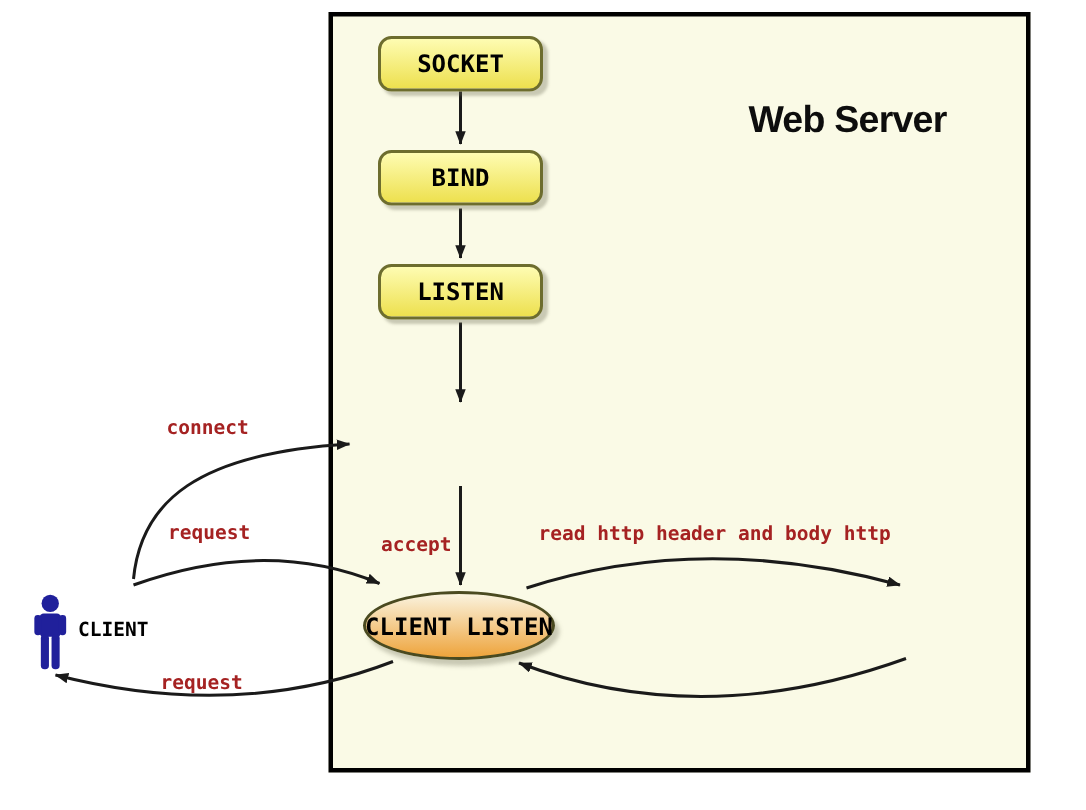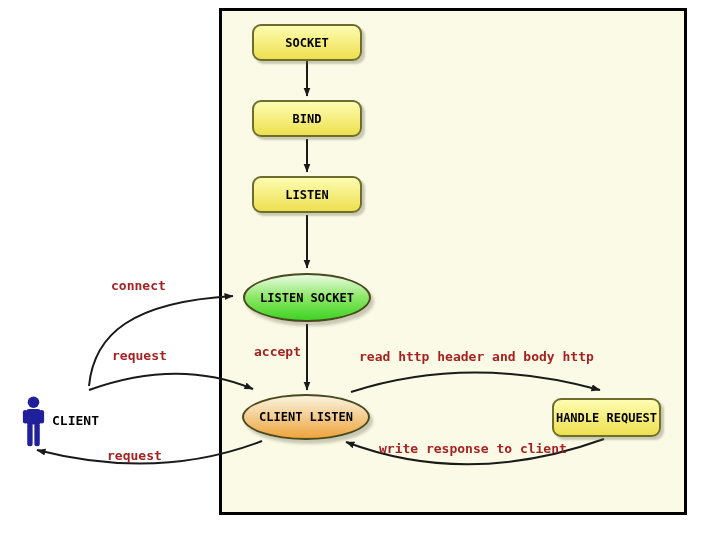--- a/index.html
+++ b/index.html
@@ -14,21 +14,21 @@
   }
   .server-title{
     position:absolute;left:480px;top:66px;width:170px;text-align:center;
     font-family:"Liberation Sans","DejaVu Sans",sans-serif;font-weight:bold;
     font-size:25px;color:#0d0d0d;letter-spacing:-0.5px;z-index:3;
   }
   svg.edges{position:absolute;left:0;top:0;z-index:2;pointer-events:none;}
   svg.edges path.edge{stroke:var(--arrow);stroke-width:2;fill:none;}
   .node{
     position:absolute;display:flex;align-items:center;justify-content:center;
-    font-weight:bold;font-size:12px;color:var(--node-text);box-sizing:border-box;
+    font-weight:bold;font-size:16px;color:var(--node-text);box-sizing:border-box;
     z-index:3;white-space:nowrap;text-align:center;
   }
   .box{
     border:2px solid var(--box-border);border-radius:9px;
     background:linear-gradient(180deg,var(--box-top) 0%,var(--box-bottom) 100%);
     box-shadow:3px 3px 2px var(--shadow);
   }
   .ellipse{
     border:2px solid var(--ellipse-border);border-radius:50%;
     box-shadow:3px 4px 3px var(--shadow);
@@ -63,46 +63,40 @@
     <path class="edge" d="M307 139 L307 172" marker-end="url(#ah)"></path>
     <path class="edge" d="M307 215 L307 268" marker-end="url(#ah)"></path>
     <path class="edge" d="M307 324 L307 390" marker-end="url(#ah)"></path>
     <path class="edge" d="M89 386 C94 334 132 302 233 296" marker-end="url(#ah)"></path>
     <path class="edge" d="M89 390 Q178 358 253 389" marker-end="url(#ah)"></path>
     <path class="edge" d="M262 441 Q158 481 37 450" marker-end="url(#ah)"></path>
     <path class="edge" d="M351 392 Q468 354 600 390" marker-end="url(#ah)"></path>
     <path class="edge" d="M604 439 Q468 488 346 442" marker-end="url(#ah)"></path>
   </svg>
 
+  <div class="server-title">Web Server</div>
 
   <div class="node box" style="left:252px;top:24px;width:110px;height:37px;">
     <span>SOCKET</span>
   </div>
   <div class="node box" style="left:252px;top:176px;width:110px;height:37px;">
     <span>LISTEN</span>
   </div>
   <div class="node box" style="left:252px;top:100px;width:110px;height:37px;">
     <span>BIND</span>
   </div>
-  <div class="node ellipse green" style="left:243px;top:273px;width:128px;height:49px;">
-    <span>LISTEN SOCKET</span>
-  </div>
   <div class="node ellipse orange" style="left:242px;top:394px;width:128px;height:46px;">
     <span>CLIENT LISTEN</span>
-  </div>
-  <div class="node box" style="left:552px;top:398px;width:109px;height:39px;">
-    <span>HANDLE REQUEST</span>
   </div>
 
   <div class="edge-label" style="left:111px;top:278px;">connect</div>
   <div class="edge-label" style="left:112px;top:348px;">request</div>
   <div class="edge-label" style="left:107px;top:448px;">request</div>
-  <div class="edge-label" style="left:254px;top:344px;">accept</div>
+  <div class="edge-label" style="left:254px;top:356px;">accept</div>
   <div class="edge-label" style="left:359px;top:349px;">read http header and body http</div>
-  <div class="edge-label" style="left:379px;top:441px;">write response to client</div>
 
   <svg class="person" viewBox="0 0 28 56">
     <circle cx="14" cy="6.5" r="6"></circle>
     <rect x="6.5" y="13.5" width="15" height="16" rx="3"></rect>
     <rect x="3" y="14.5" width="5" height="14" rx="2.4"></rect>
     <rect x="20" y="14.5" width="5" height="14" rx="2.4"></rect>
     <rect x="7.5" y="28" width="5.6" height="24" rx="2.6"></rect>
     <rect x="14.9" y="28" width="5.6" height="24" rx="2.6"></rect>
   </svg>
   <div class="client-label">CLIENT</div>

